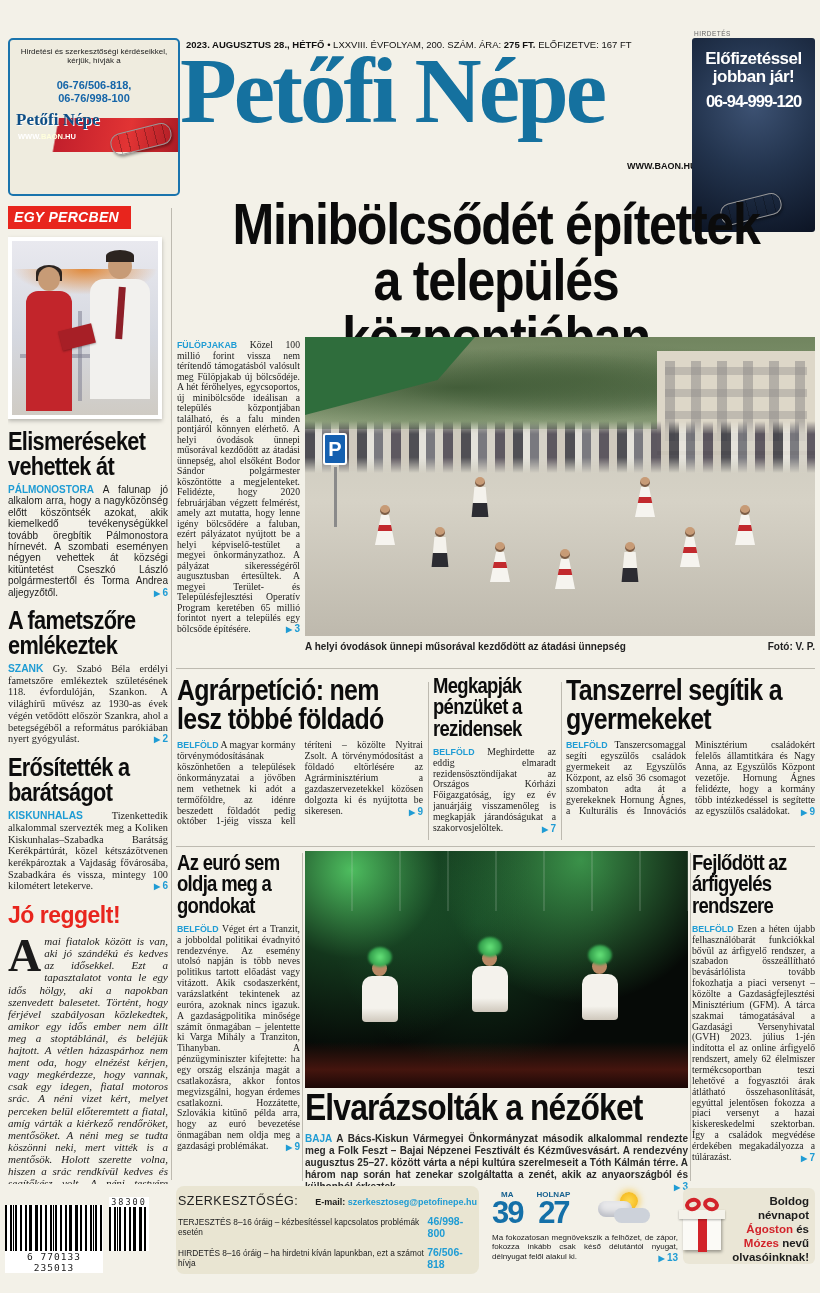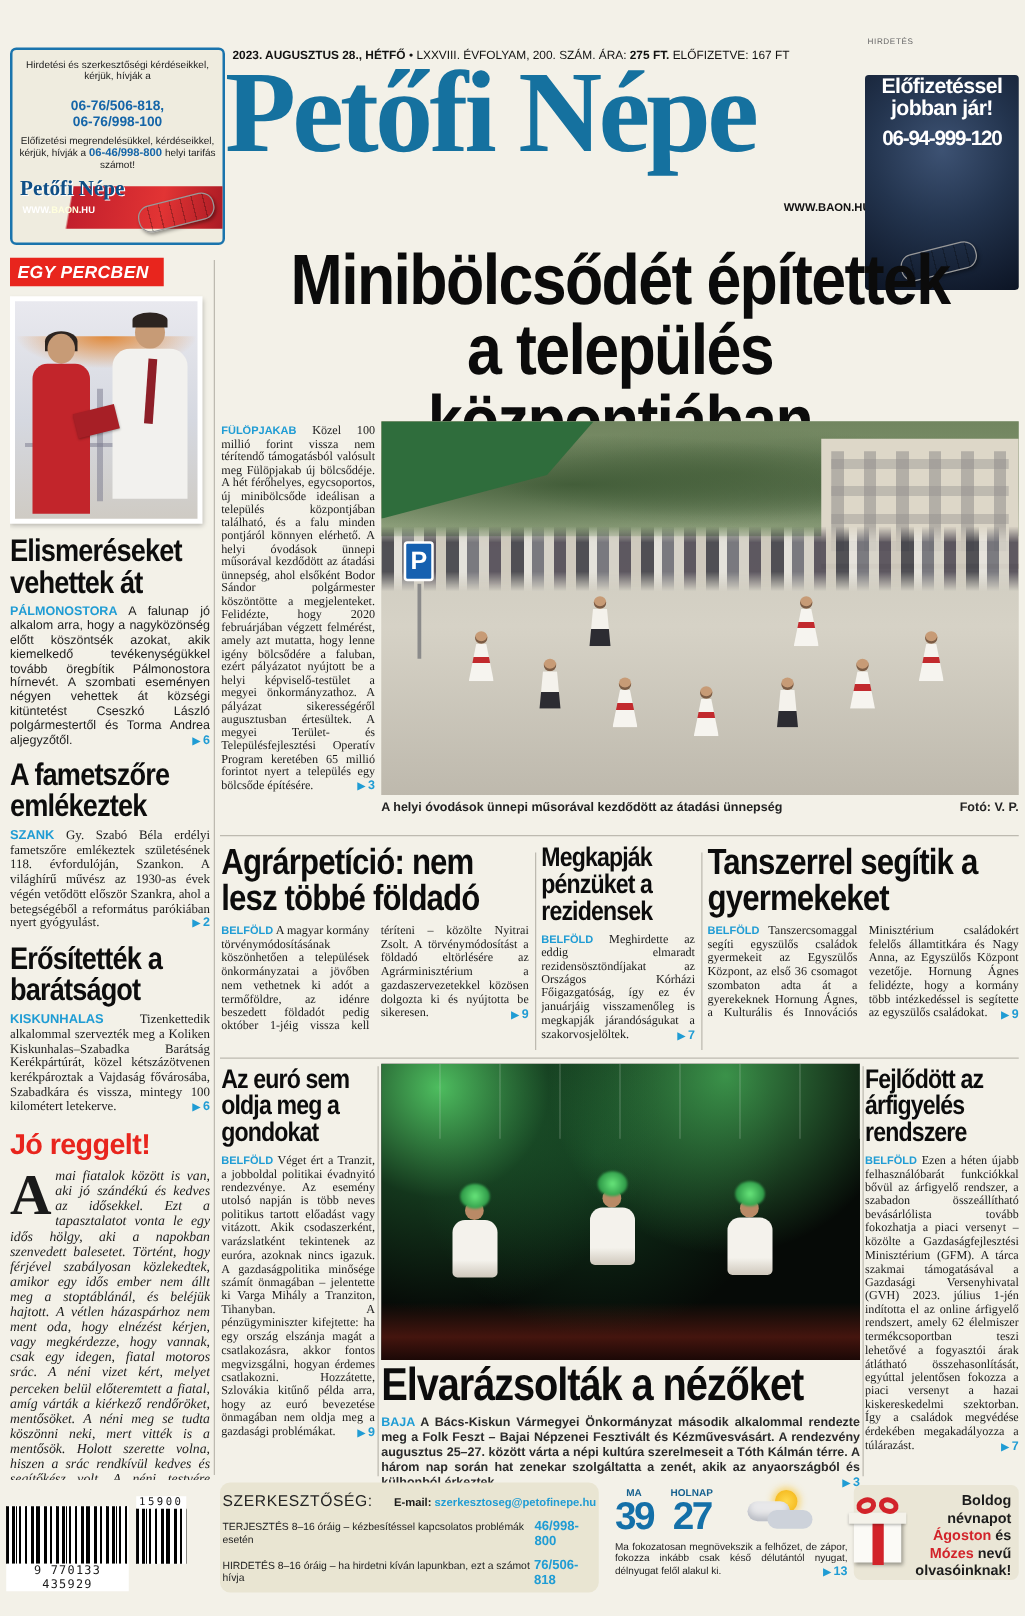--- a/index.html
+++ b/index.html
@@ -36,23 +36,23 @@
   #service-roll { right:2px; bottom:2px; }
 
   #dateline { left:186px; top:39px; width:470px; font-size:9.5px; color:#111; white-space:nowrap; }
   #dateline .b { font-weight:bold; }
   #masthead { left:180px; top:40px; width:512px; height:122px;
     font-family:"Liberation Serif",serif; font-weight:bold; color:#15719f;
     font-size:93px; letter-spacing:-3px; white-space:nowrap; line-height:1.1; }
   #masthead-site { left:627px; top:161px; font-size:9px; font-weight:bold; color:#111; }
 
   #ad-label { left:694px; top:30px; font-size:6.5px; color:#666; letter-spacing:.5px; }
-  #subscribe-ad { left:692px; top:38px; width:123px; height:172px; border-radius:3px;
+  #subscribe-ad { left:692px; top:38px; width:123px; height:194px; border-radius:3px;
     background:radial-gradient(circle at 50% 35%, #3d5273 0%, #23344e 45%, #0c1424 100%);
-    color:#fff; text-align:center; overflow:hidden;margin-top:22px; }
+    color:#fff; text-align:center; padding-top:12px; overflow:hidden; }
   #subscribe-ad .l1 { font-weight:bold; font-size:17px; line-height:1.05; letter-spacing:-.5px; }
   #subscribe-ad .ph { font-weight:bold; font-size:16.5px; letter-spacing:-1px; margin-top:6px; }
   #ad-roll { left:28px; bottom:12px; }
 
   
   #sidebar { left:8px; top:206px; width:160px; height:978px; overflow:hidden; }
   #egy-percben { display:inline-block; background:#e8251d; color:#fff;
     font-style:italic; font-weight:bold; font-size:14px; padding:3px 12px 4px 6px; letter-spacing:.3px; }
   #sidebar-photo { margin-top:8px; width:154px; height:182px; background:#fff; padding:4px;
     box-shadow:0 2px 4px rgba(0,0,0,.25); position:relative; }
@@ -228,23 +228,20 @@
 <body>
 
 <div id="page">
 
   <div class="abs" id="service-box">
     <div class="sb-small">Hirdetési és szerkesztőségi kérdéseikkel, kérjük, hívják a</div>
     <div class="sb-phone-big">
       <span>06-76/506-818,</span><br>
       <span>06-76/998-100</span>
     </div>
-    <div class="sb-small">
-      <span>Előfizetési megrendelésükkel, kérdéseikkel, kérjük, hívják a </span><span class="sb-phone-inline">06-46/998-800</span><span> helyi tarifás számot!</span>
-    </div>
     <div class="sb-bottom">
       <div class="sb-redband"></div>
       <div class="sb-logo">Petőfi Népe</div>
       <div class="sb-site"><span>WWW.</span><b>BAON</b><span>.HU</span></div>
       <div class="roll" id="service-roll"></div>
     </div>
   </div>
 
   <div class="abs" id="dateline">
     <span class="b">2023. AUGUSZTUS 28., HÉTFŐ</span><span> • LXXVIII. ÉVFOLYAM, 200. SZÁM. ÁRA: </span><span class="b">275 FT.</span><span> ELŐFIZETVE: 167 FT</span>
@@ -310,24 +307,24 @@
       
     </div>
 
     
     
   </div>
 
   <div class="abs" id="barcode-area">
     <div id="bc-main">
       <div class="bars"></div>
-      <div id="bc-num">9 770133 435929</div>
+      <div id="bc-num">6 770133 235013</div>
     </div>
     <div id="bc-addon">
-      <div id="bc-addon-num">15900</div>
+      <div id="bc-addon-num">38300</div>
       <div class="bars"></div>
     </div>
   </div>
 
   <div class="vrule" style="left:171px; top:208px; height:972px;"></div>
   <div class="hrule" style="left:176px; top:668px; width:639px;"></div>
   <div class="hrule" style="left:176px; top:846px; width:639px;"></div>
   <div class="vrule" style="left:428px; top:682px; height:158px;"></div>
   <div class="vrule" style="left:561px; top:682px; height:158px;"></div>
   <div class="vrule" style="left:302px; top:853px; height:328px;"></div>

